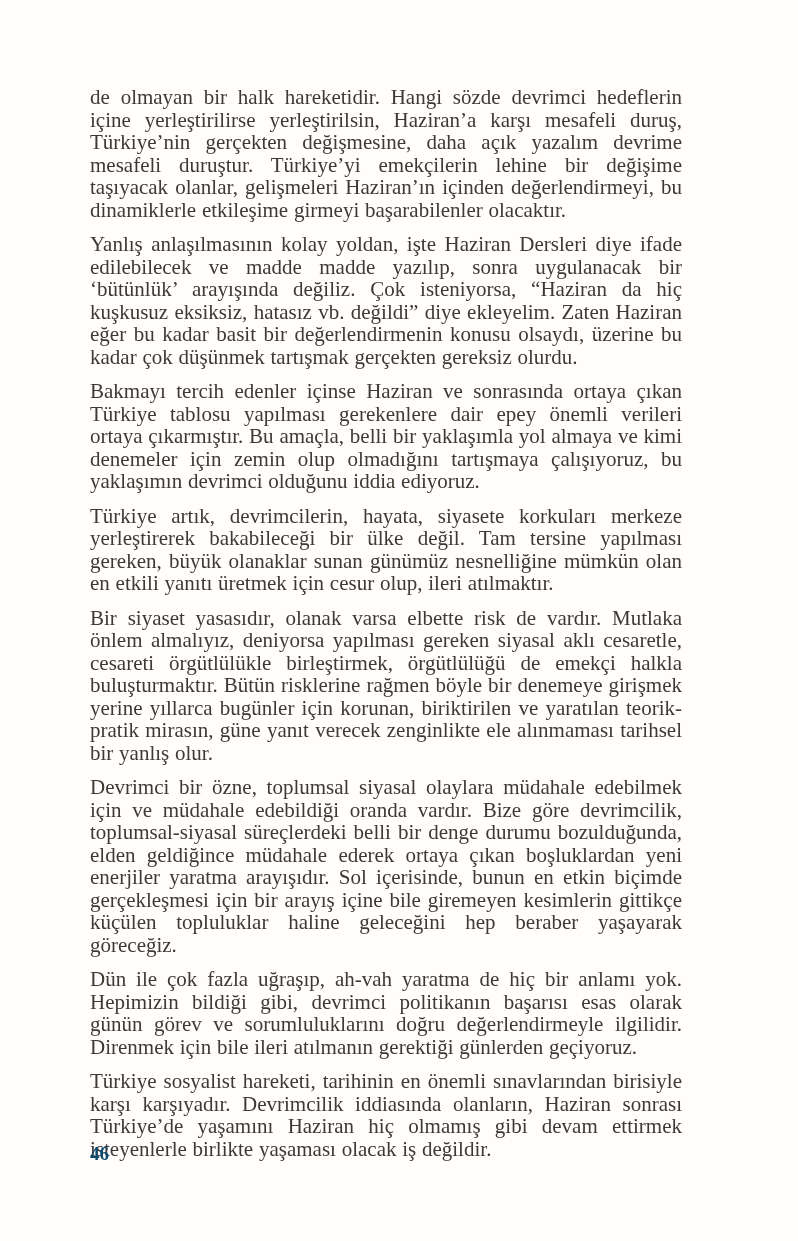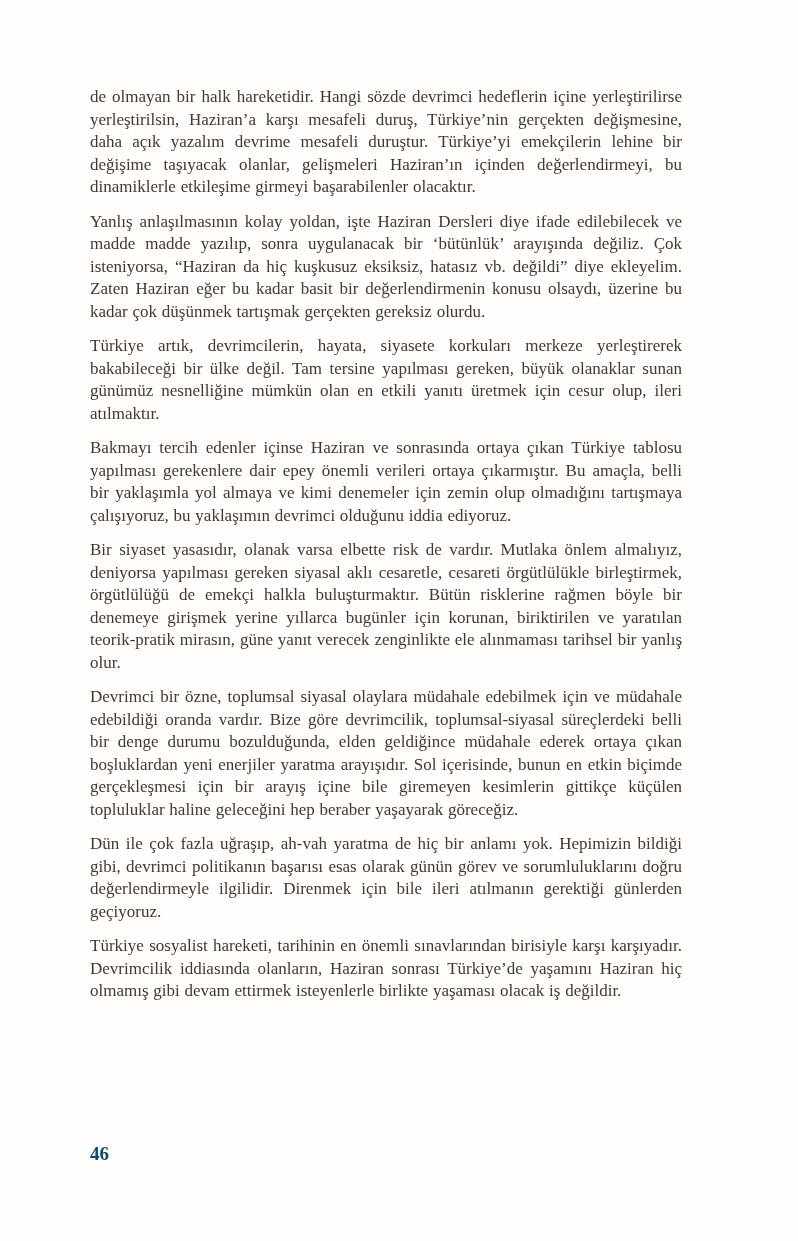--- a/index.html
+++ b/index.html
@@ -16,21 +16,21 @@
     position: relative;
     width: 798px;
     height: 1241px;
     background: #fffefd;
     box-sizing: border-box;
     padding: 86px 116px 0 90px;
     overflow: hidden;
   }
   .text-block p {
     margin: 0 0 12px 0;
-    font-size: 17px;
+    font-size: 21px;
     line-height: 22.5px;
     color: #3f3933;
     text-align: justify;
     hyphens: auto;
     -webkit-hyphens: auto;
     word-spacing: 0.5px;
   }
   .page-number {
     position: absolute;
     left: 90px;
@@ -41,21 +41,21 @@
     font-family: "Liberation Serif", "DejaVu Serif", serif;
   }
 </style>
 </head>
 <body>
 
 <div class="book-page">
   <div class="text-block">
     <p>de olmayan bir halk hareketidir. Hangi sözde devrimci hedeflerin içine yerleştirilirse yerleştirilsin, Haziran’a karşı mesafeli duruş, Türkiye’nin gerçekten değişmesine, daha açık yazalım devrime mesafeli duruştur. Türkiye’yi emekçilerin lehine bir değişime taşıyacak olanlar, gelişmeleri Haziran’ın içinden değerlendirmeyi, bu dinamiklerle etkileşime girmeyi başarabilenler olacaktır.</p>
     <p>Yanlış anlaşılmasının kolay yoldan, işte Haziran Dersleri diye ifade edilebilecek ve madde madde yazılıp, sonra uygulanacak bir ‘bütünlük’ arayışında değiliz. Çok isteniyorsa, “Haziran da hiç kuşkusuz eksiksiz, hatasız vb. değildi” diye ekleyelim. Zaten Haziran eğer bu kadar basit bir değerlendirmenin konusu olsaydı, üzerine bu kadar çok düşünmek tartışmak gerçekten gereksiz olurdu.</p>
+    <p>Bakmayı tercih edenler içinse Haziran ve sonrasında ortaya çıkan Türkiye tablosu yapılması gerekenlere dair epey önemli verileri ortaya çıkarmıştır. Bu amaçla, belli bir yaklaşımla yol almaya ve kimi denemeler için zemin olup olmadığını tartışmaya çalışıyoruz, bu yaklaşımın devrimci olduğunu iddia ediyoruz.</p>
     <p>Türkiye artık, devrimcilerin, hayata, siyasete korkuları merkeze yerleştirerek bakabileceği bir ülke değil. Tam tersine yapılması gereken, büyük olanaklar sunan günümüz nesnelliğine mümkün olan en etkili yanıtı üretmek için cesur olup, ileri atılmaktır.</p>
-    <p>Bakmayı tercih edenler içinse Haziran ve sonrasında ortaya çıkan Türkiye tablosu yapılması gerekenlere dair epey önemli verileri ortaya çıkarmıştır. Bu amaçla, belli bir yaklaşımla yol almaya ve kimi denemeler için zemin olup olmadığını tartışmaya çalışıyoruz, bu yaklaşımın devrimci olduğunu iddia ediyoruz.</p>
     <p>Bir siyaset yasasıdır, olanak varsa elbette risk de vardır. Mutlaka önlem almalıyız, deniyorsa yapılması gereken siyasal aklı cesaretle, cesareti örgütlülükle birleştirmek, örgütlülüğü de emekçi halkla buluşturmaktır. Bütün risklerine rağmen böyle bir denemeye girişmek yerine yıllarca bugünler için korunan, biriktirilen ve yaratılan teorik-pratik mirasın, güne yanıt verecek zenginlikte ele alınmaması tarihsel bir yanlış olur.</p>
     <p>Devrimci bir özne, toplumsal siyasal olaylara müdahale edebilmek için ve müdahale edebildiği oranda vardır. Bize göre devrimcilik, toplumsal-siyasal süreçlerdeki belli bir denge durumu bozulduğunda, elden geldiğince müdahale ederek ortaya çıkan boşluklardan yeni enerjiler yaratma arayışıdır. Sol içerisinde, bunun en etkin biçimde gerçekleşmesi için bir arayış içine bile giremeyen kesimlerin gittikçe küçülen topluluklar haline geleceğini hep beraber yaşayarak göreceğiz.</p>
     <p>Dün ile çok fazla uğraşıp, ah-vah yaratma de hiç bir anlamı yok. Hepimizin bildiği gibi, devrimci politikanın başarısı esas olarak günün görev ve sorumluluklarını doğru değerlendirmeyle ilgilidir. Direnmek için bile ileri atılmanın gerektiği günlerden geçiyoruz.</p>
     <p>Türkiye sosyalist hareketi, tarihinin en önemli sınavlarından birisiyle karşı karşıyadır. Devrimcilik iddiasında olanların, Haziran sonrası Türkiye’de yaşamını Haziran hiç olmamış gibi devam ettirmek isteyenlerle birlikte yaşaması olacak iş değildir.</p>
   </div>
   <div class="page-number">46</div>
 </div>
 
 </body></html>

